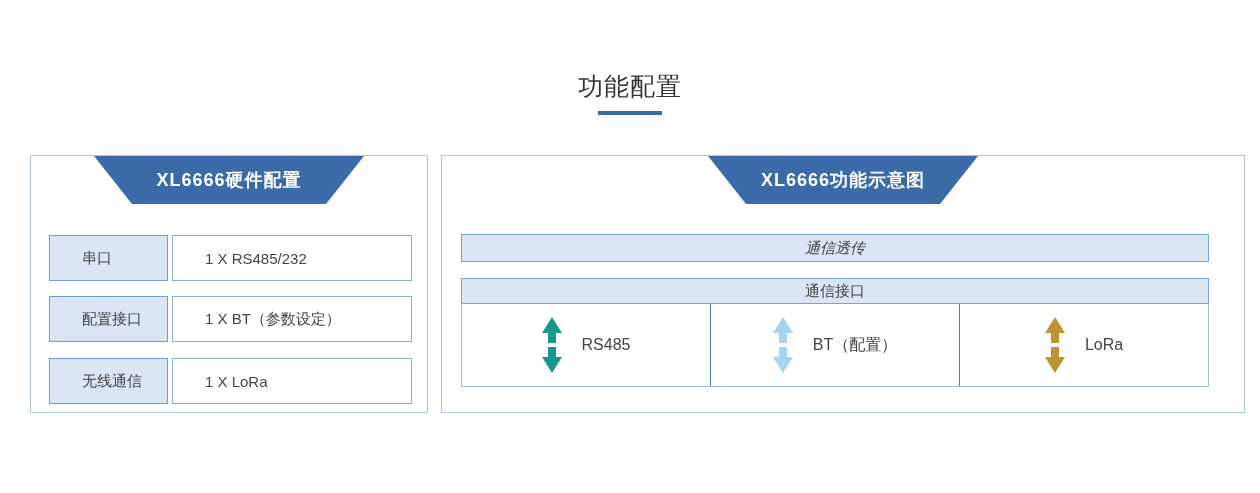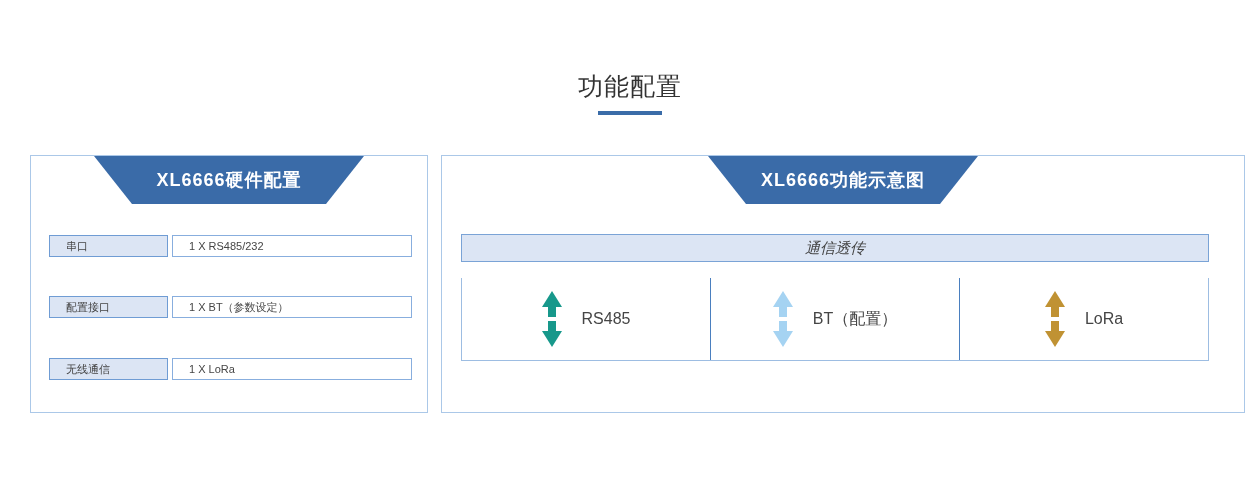--- a/index.html
+++ b/index.html
@@ -15,22 +15,22 @@
     border: 1px solid #abc8e8; }
   .panel-left  { left: 30px;  width: 398px; }
   .panel-right { left: 441px; width: 804px; }
 
   .trapezoid { position: absolute; top: 0; left: 50%; transform: translateX(-50%);
     width: 270px; height: 48px; background: #3a6ba8;
     clip-path: polygon(0 0, 100% 0, calc(100% - 38px) 100%, 38px 100%);
     display: flex; align-items: center; justify-content: center;
     color: #ffffff; font-size: 18px; font-weight: bold; letter-spacing: 1px; }
 
-  .hw-row-label, .hw-row-value { position: absolute; height: 22px; display: flex; align-items: center;
-    font-size: 11px; color: #454545; padding-left: 16px; }
+  .hw-row-label, .hw-row-value { position: absolute; height: 46px; display: flex; align-items: center;
+    font-size: 15px; color: #454545; padding-left: 32px; }
   .hw-row-label { left: 18px; width: 119px; background: #dce5f4; border: 1px solid #6f9cd4; }
   .hw-row-value { left: 141px; width: 240px; background: #ffffff; border: 1px solid #88aede; }
   .row-1 { top: 79px; } .row-2 { top: 140px; } .row-3 { top: 202px; }
 
   .passthrough-bar { position: absolute; left: 19px; top: 78px; width: 748px; height: 28px;
     background: #dce5f4; border: 1px solid #7aa3d6;
     display: flex; align-items: center; justify-content: center; font-size: 15px; color: #454545; font-style: italic; }
 
   .iface-table { position: absolute; left: 19px; top: 122px; width: 748px; }
   .iface-header { height: 26px; background: #dce5f4; border: 1px solid #7aa3d6;
@@ -66,20 +66,21 @@
   </div>
 
   <div class="panel panel-right">
     <div class="trapezoid">
       <span>XL6666功能示意图</span>
     </div>
 
     <div class="passthrough-bar">通信透传</div>
 
     <div class="iface-table">
+      <div class="iface-header">通信接口</div>
       <div class="iface-body">
 
         <div class="iface-cell">
           <svg class="arrow-svg" width="20" height="56" viewBox="0 0 20 56" fill="#17988b">
             <polygon points="10,0 20,16 14,16 14,26 6,26 6,16 0,16"></polygon>
             <polygon points="10,56 20,40 14,40 14,30 6,30 6,40 0,40"></polygon>
           </svg>
           <span>RS485</span>
         </div>
 

